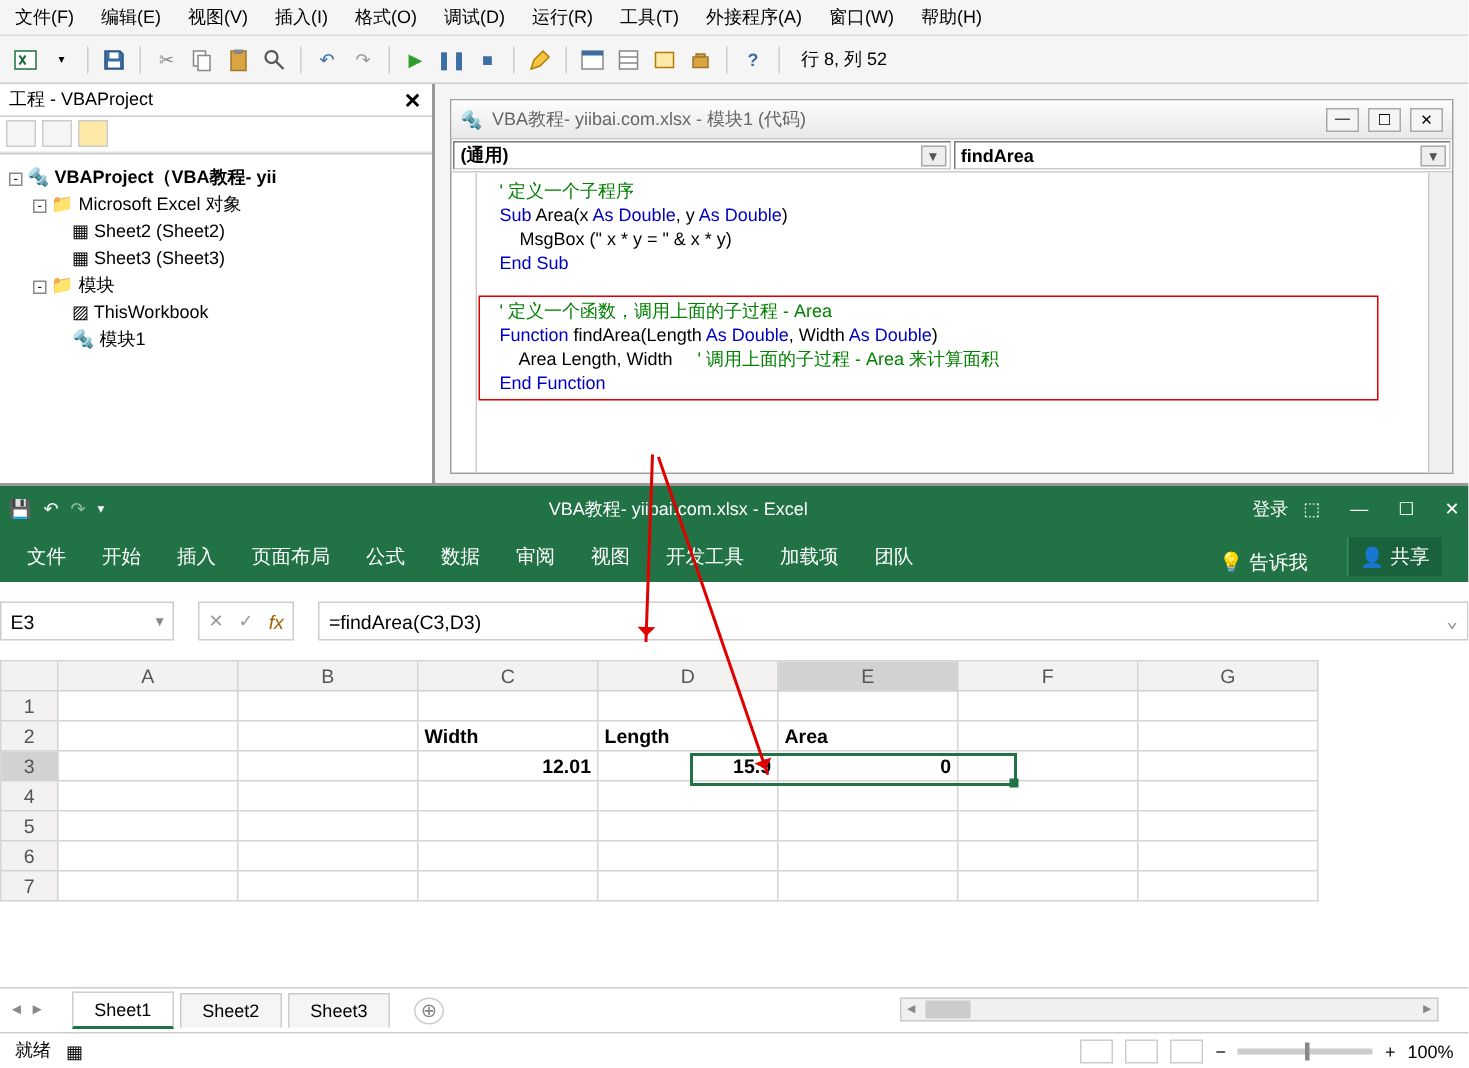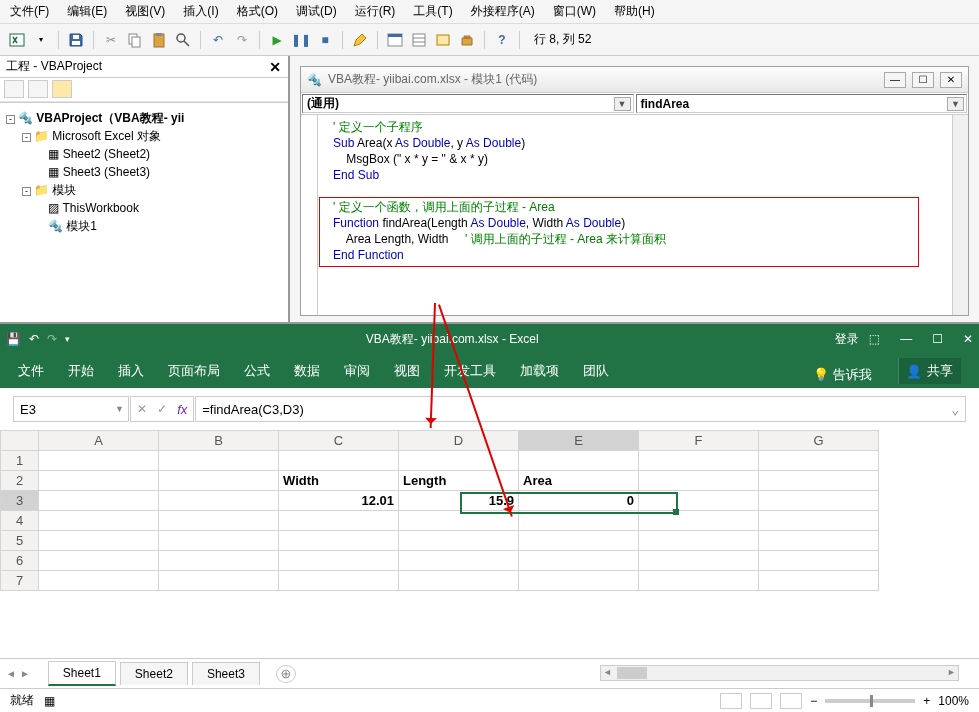--- a/index.html
+++ b/index.html
@@ -46,25 +46,25 @@
 
 .excel { height: 388px; display:flex; flex-direction:column; }
 .excel-titlebar { height: 30px; background:#217346; display:flex; align-items:center; color:#fff; font-size:12px; padding:0 6px; gap:10px; }
 .qat { display:flex; gap:8px; align-items:center; }
 .excel-title { flex:1; text-align:center; }
 .win-controls { display:flex; gap:20px; }
 .excel-ribbon { height: 34px; background:#217346; display:flex; align-items:center; gap:24px; padding:0 18px; color:#fff; font-size:13px; }
 .ribbon-right { margin-left:auto; display:flex; gap:18px; align-items:flex-end; }
 .share-btn { background:#19623b; padding:4px 8px; display:flex; gap:4px; align-items:center; border-left: 1px solid #3a8a60; margin-left: 8px; }
 
-.formula-row { height: 42px; display:flex; align-items:center; gap:1px; padding: 6px 13px; }
+.formula-row { height: 52px; display:flex; align-items:center; gap:16px; padding: 6px 0; }
 .name-box { width: 116px; height: 26px; border:1px solid #ccc; display:flex; align-items:center; padding:0 6px; position:relative; font-size:13px; }
 .name-box:after { content:"▼"; position:absolute; right:4px; font-size:9px; color:#888; }
 .fx-btns { display:flex; gap:10px; padding: 0 6px; border:1px solid #ccc; height:26px; align-items:center; color:#999; }
-.fx-label { font-style:italic; color:#6d28d9; font-size:13px; }
+.fx-label { font-style:italic; color:#a16207; font-size:13px; }
 .formula-input { flex:1; height:26px; border:1px solid #ccc; padding:0 6px; display:flex; align-items:center; font-size:13px; font-family: Consolas, monospace; position:relative; }
 .formula-input:after { content:"⌄"; position:absolute; right:6px; color:#888; }
 
 .sheet { flex:1; position:relative; overflow:hidden; }
 .grid-table { border-collapse: collapse; font-family: "SimSun", monospace; font-size: 13px; }
 .grid-table th, .grid-table td { border: 1px solid #d4d4d4; text-align: center; }
 .grid-table th { background:#f3f2f1; font-weight:normal; color:#555; }
 .grid-table .rowh { width: 38px; background:#f3f2f1; font-weight:normal; color:#555; }
 .grid-table .colh { width: 120px; height:20px; }
 .grid-table td { height:20px; padding:0 4px;font-weight:bold; }

